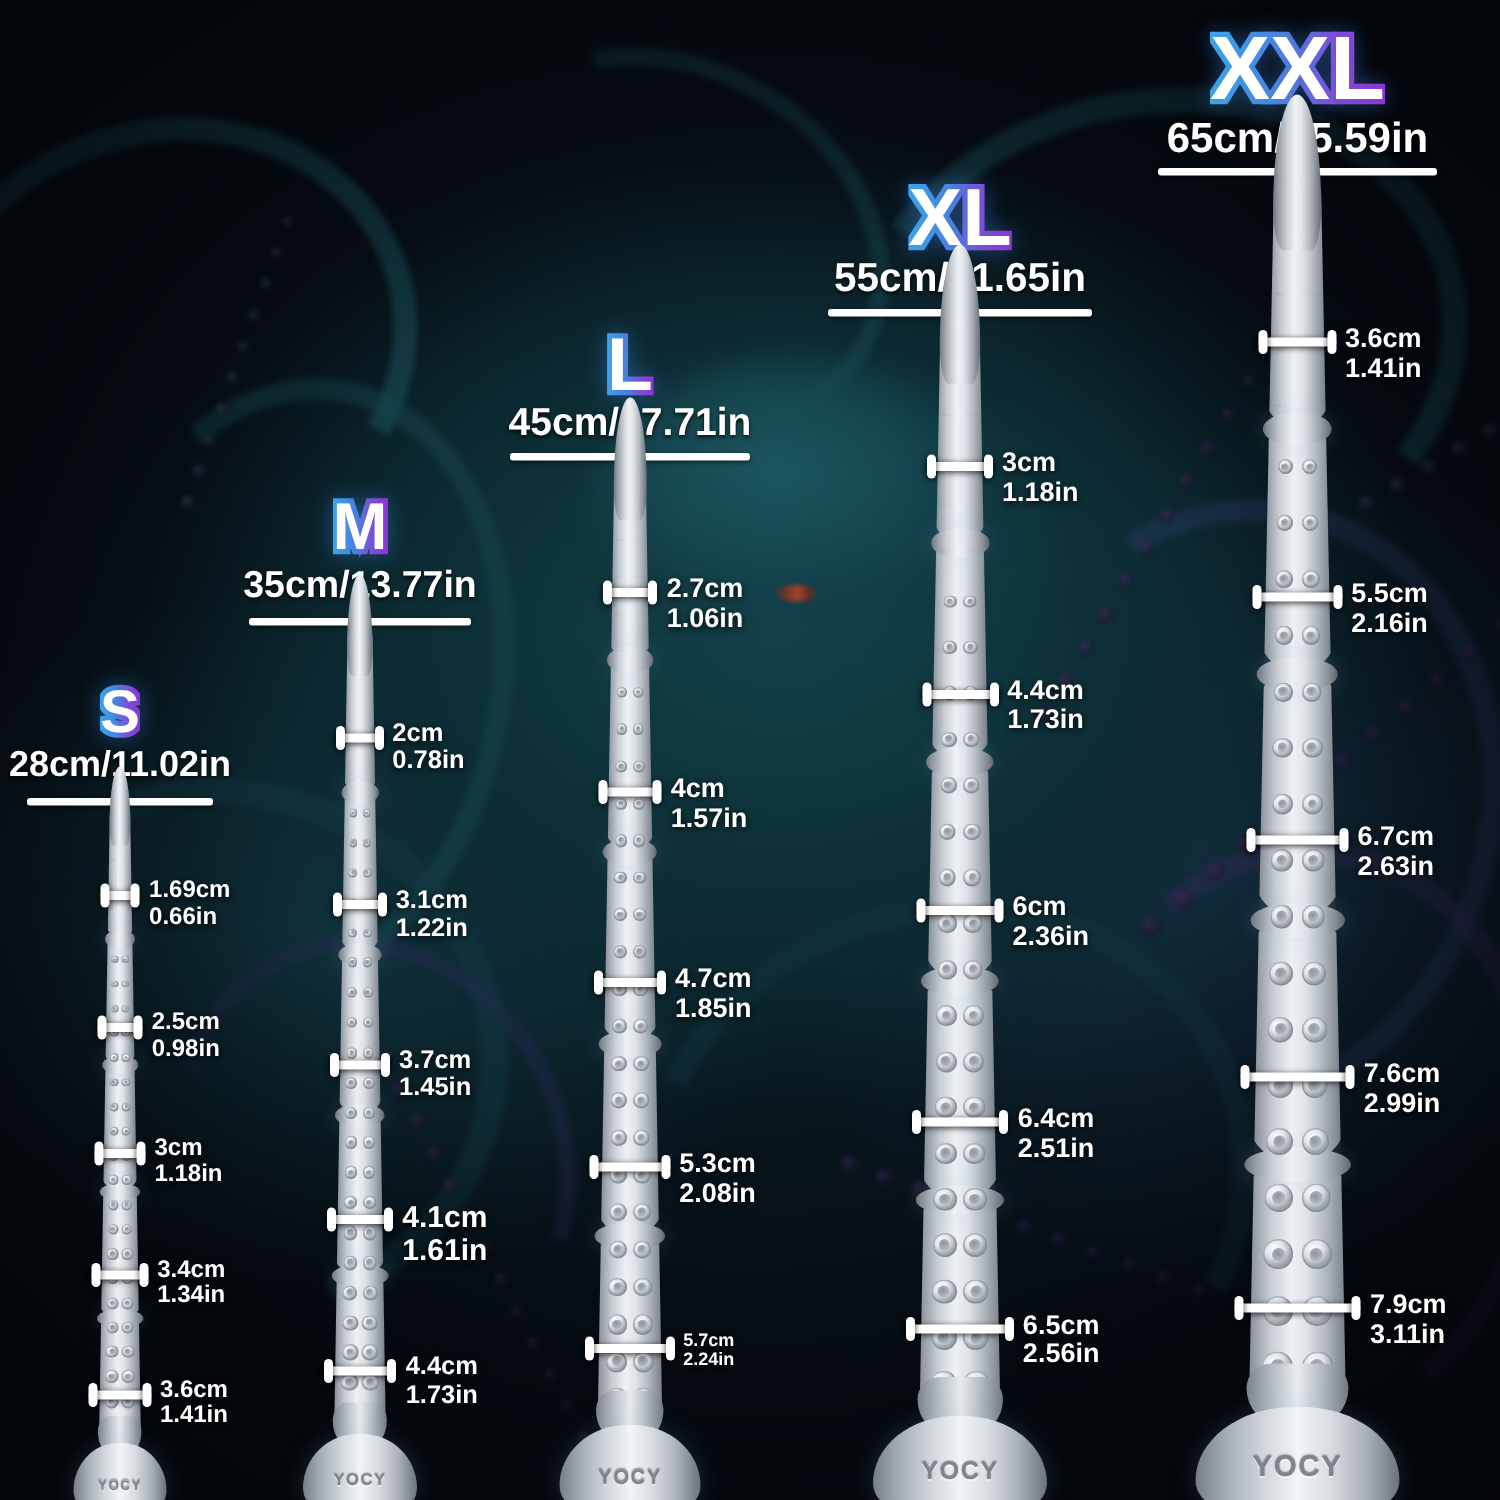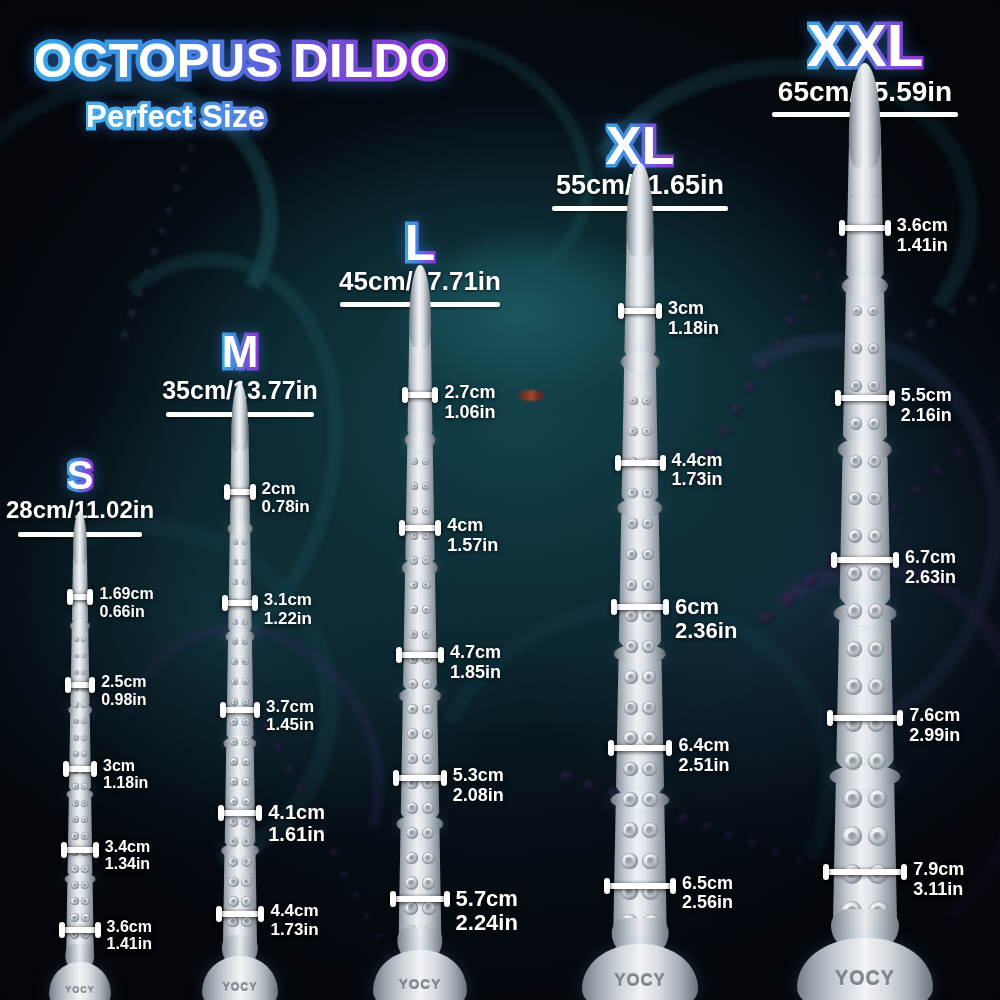--- a/index.html
+++ b/index.html
@@ -257,26 +257,20 @@
       <div class="sucker-field" style="left: 905px; top: 330px; width: 12px; height: 12px; background: radial-gradient(circle at 40% 36%, rgb(47, 74, 92) 0%, rgba(25, 18, 40, 0.75) 62%, rgba(12, 14, 24, 0) 100%); opacity: 0.6;"></div>
       <div class="sucker-field" style="left: 925.785px; top: 318px; width: 11.664px; height: 11.664px; background: radial-gradient(circle at 40% 36%, rgb(47, 74, 92) 0%, rgba(25, 18, 40, 0.75) 62%, rgba(12, 14, 24, 0) 100%); opacity: 0.6;"></div>
       <div class="sucker-field" style="left: 946.569px; top: 306px; width: 11.328px; height: 11.328px; background: radial-gradient(circle at 40% 36%, rgb(47, 74, 92) 0%, rgba(25, 18, 40, 0.75) 62%, rgba(12, 14, 24, 0) 100%); opacity: 0.6;"></div>
       <div class="sucker-field" style="left: 967.354px; top: 294px; width: 10.992px; height: 10.992px; background: radial-gradient(circle at 40% 36%, rgb(47, 74, 92) 0%, rgba(25, 18, 40, 0.75) 62%, rgba(12, 14, 24, 0) 100%); opacity: 0.6;"></div>
       <div class="sucker-field" style="left: 988.138px; top: 282px; width: 10.656px; height: 10.656px; background: radial-gradient(circle at 40% 36%, rgb(47, 74, 92) 0%, rgba(25, 18, 40, 0.75) 62%, rgba(12, 14, 24, 0) 100%); opacity: 0.6;"></div>
     </div>
   <div class="bg-head"></div>
   <div class="bg-eye"></div>
   <div class="bg-layer bg-vignette"></div>
 
-  <div class="headline-wrap">
-    <div class="title-main"><span>OCTOPUS</span>
-      <span>DILDO</span>
-    </div>
-    <div class="title-sub"><span>Perfect Size</span></div>
-  </div>
 
   <div id="columns">
       <div class="col" style="left: 80px; width: 0px; height: 1000px;">
         <div class="size-badge" style="top: 455px; font-size: 40px;"><span>S</span></div>
         <div class="len-text" style="top: 498px; font-size: 24px;">28cm/11.02in</div>
         <div class="len-rule" style="top: 532px; width: 124px;"></div>
         <div class="toy" style="top: 540px; height: 466px; width: 62px;">
           <div class="shaft" style="top: 0px; height: 85.4px; width: 18.7325px; clip-path: polygon(13.9129% 0%, 86.0871% 0%, 93.8596% 100%, 6.14035% 100%); border-radius: 13px;"></div>
           <div class="shaft" style="top: 84.4px; height: 85.4px; width: 22.0522px; clip-path: polygon(12.7429% 0%, 87.2571% 0%, 93.8596% 100%, 6.14035% 100%); border-radius: 13px;"></div>
           <div class="shaft" style="top: 79.758px; height: 11.816px; width: 20.047px; border-radius: 50%;"></div>
@@ -594,21 +588,21 @@
           <div class="m-cap" style="left: 20.7565px; top: -5px; height: 16px;"></div>
           <div class="m-label" style="left: 32.7565px; top: -9px; font-size: 18px;">
             <div>5.3cm</div>
             <div>2.08in</div>
           </div>
         </div>
         <div class="measure" style="top: 896.258px; left: 0px;">
           <div class="m-line" style="left: -29.5341px; width: 59.0682px; top: 0px;"></div>
           <div class="m-cap" style="left: -29.5341px; top: -5px; height: 16px;"></div>
           <div class="m-cap" style="left: 23.5341px; top: -5px; height: 16px;"></div>
-          <div class="m-label" style="left: 35.5341px; top: -9px; font-size: 22px;">
+          <div class="m-label" style="left: 35.5341px; top: -9px; font-size: 12px;">
             <div>5.7cm</div>
             <div>2.24in</div>
           </div>
         </div>
       </div>
       <div class="col" style="left: 640px; width: 0px; height: 1000px;">
         <div class="size-badge" style="top: 118px; font-size: 54px;"><span>XL</span></div>
         <div class="len-text" style="top: 172px; font-size: 27px;">55cm/21.65in</div>
         <div class="len-rule" style="top: 206px; width: 176px;"></div>
         <div class="toy" style="top: 214px; height: 792px; width: 116px;">
@@ -683,21 +677,21 @@
           <div class="m-cap" style="left: 19.5016px; top: -5px; height: 16px;"></div>
           <div class="m-label" style="left: 31.5016px; top: -9px; font-size: 18px;">
             <div>4.4cm</div>
             <div>1.73in</div>
           </div>
         </div>
         <div class="measure" style="top: 604.268px; left: 0px;">
           <div class="m-line" style="left: -28.9736px; width: 57.9472px; top: 0px;"></div>
           <div class="m-cap" style="left: -28.9736px; top: -5px; height: 16px;"></div>
           <div class="m-cap" style="left: 22.9736px; top: -5px; height: 16px;"></div>
-          <div class="m-label" style="left: 34.9736px; top: -9px; font-size: 22px;">
+          <div class="m-label" style="left: 34.9736px; top: -9px; font-size: 18px;">
             <div>6cm</div>
             <div>2.36in</div>
           </div>
         </div>
         <div class="measure" style="top: 744.876px; left: 0px;">
           <div class="m-line" style="left: -32.4456px; width: 64.8912px; top: 0px;"></div>
           <div class="m-cap" style="left: -32.4456px; top: -5px; height: 16px;"></div>
           <div class="m-cap" style="left: 26.4456px; top: -5px; height: 16px;"></div>
           <div class="m-label" style="left: 38.4456px; top: -9px; font-size: 18px;">
             <div>6.4cm</div>

